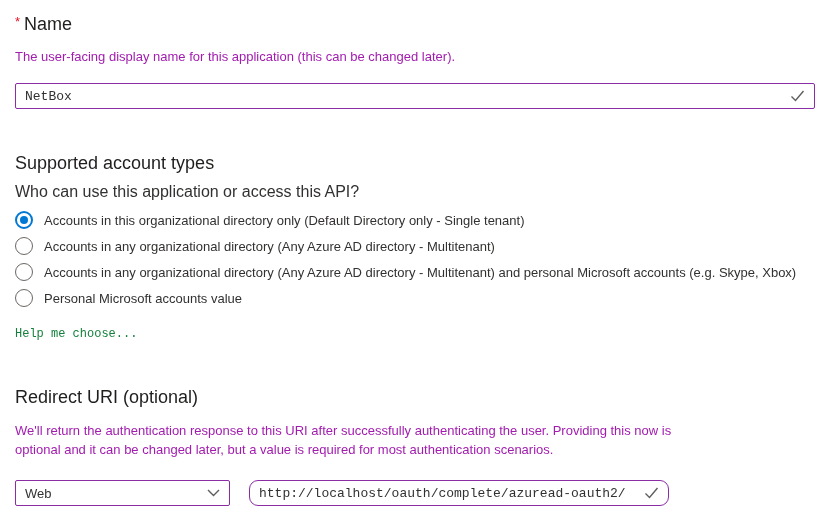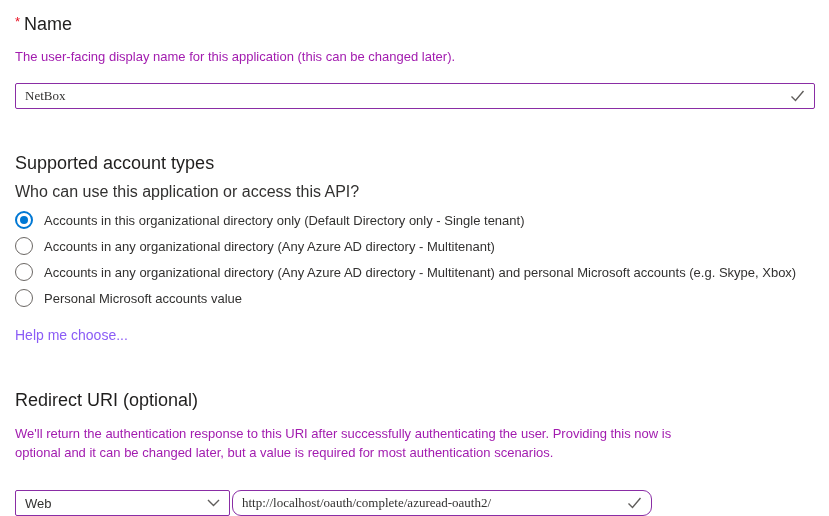--- a/index.html
+++ b/index.html
@@ -36,21 +36,21 @@
     background: #ffffff;
     display: flex;
     align-items: center;
   }
   .field input {
     flex: 1;
     height: 100%;
     border: none;
     outline: none;
     background: transparent;
-    font-family: Liberation Serif, serif;
+    font-family: Liberation Mono, monospace;
     font-size: 13px;
     color: #323130;
     padding: 0 30px 0 9px;
   }
   .field .right-icon {
     position: absolute;
     right: 9px;
     top: 50%;
     transform: translateY(-50%);
     display: flex;
@@ -84,30 +84,31 @@
     width: 8px;
     height: 8px;
     border-radius: 50%;
     background: #0078d4;
   }
   .radio-label { font-size: 13px; margin-left: 11px; white-space: nowrap; }
 
   .help-link {
     display: inline-block;
     margin-top: 16px;
-    font-size: 14px;
-    color: #8b5cf6;
+    font-size: 12px;
+    color: #15803d;
     text-decoration: none;
     cursor: pointer;
+    font-family: Liberation Mono, monospace;
   }
 
   .redirect-section { margin-top: 44px; }
   .redirect-desc { margin-top: 12px; line-height: 19px; max-width: 800px; }
 
-  .uri-row { display: flex; margin-top: 28px; gap: 2px; }
+  .uri-row { display: flex; margin-top: 21px; gap: 19px; }
   .platform-select {
     width: 215px;
     cursor: pointer;
     padding-left: 9px;
   }
   .platform-select .select-value { font-size: 13px; color: #323130; }
   .uri-field { width: 420px; border-radius: 9px; }
 
   svg { display: block; }
 </style>

